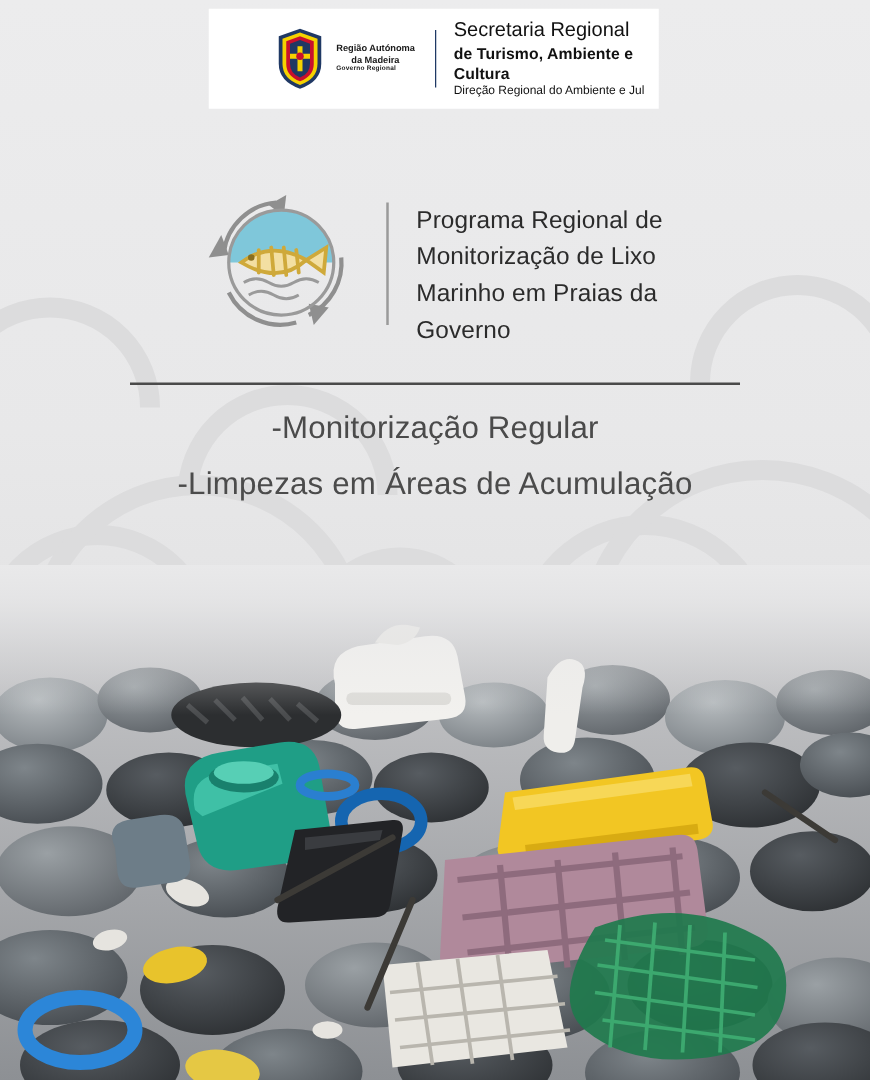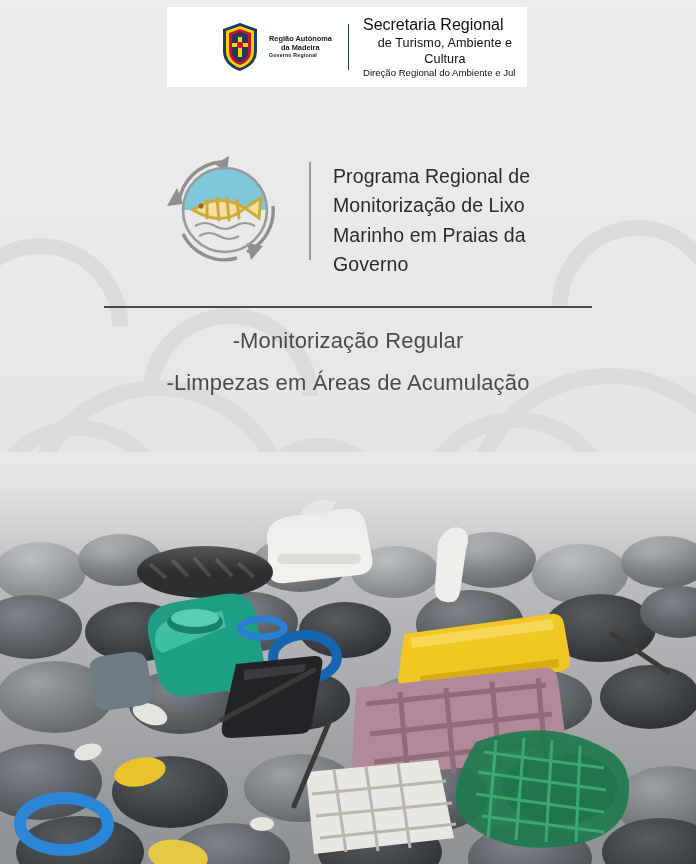--- a/index.html
+++ b/index.html
@@ -87,21 +87,21 @@
     height: 46px;
     background: #1f3864;
     margin: 0 14px 0 16px;
     flex: none;
   }
   .sec-text {
     color: #111;
     line-height: 1.28;
   }
   .sec-text .s1 { font-size: 16px; }
-  .sec-text .s2 { font-size: 12.6px; font-weight: normal; letter-spacing: .1px; text-align: center; }
+  .sec-text .s2 { font-size: 12.6px; font-weight: bold; letter-spacing: .1px; }
   .sec-text .s3 { font-size: 9.6px; }
 
   
   .program {
     position: absolute;
     left: 155px;
     top: 148px;
     width: 420px;
     display: flex;
     align-items: flex-start;
@@ -138,21 +138,21 @@
 
   
   .bullets {
     position: absolute;
     left: 0;
     top: 330px;
     width: 696px;
     text-align: center;
   }
   .bullet {
-    font-size: 22px;
+    font-size: 25px;
     color: #4b4b4b;
     line-height: 1;
     margin-bottom: 20px;
     letter-spacing: .15px;
     text-align: center;
   }
 </style>
 </head>
 <body>
 

